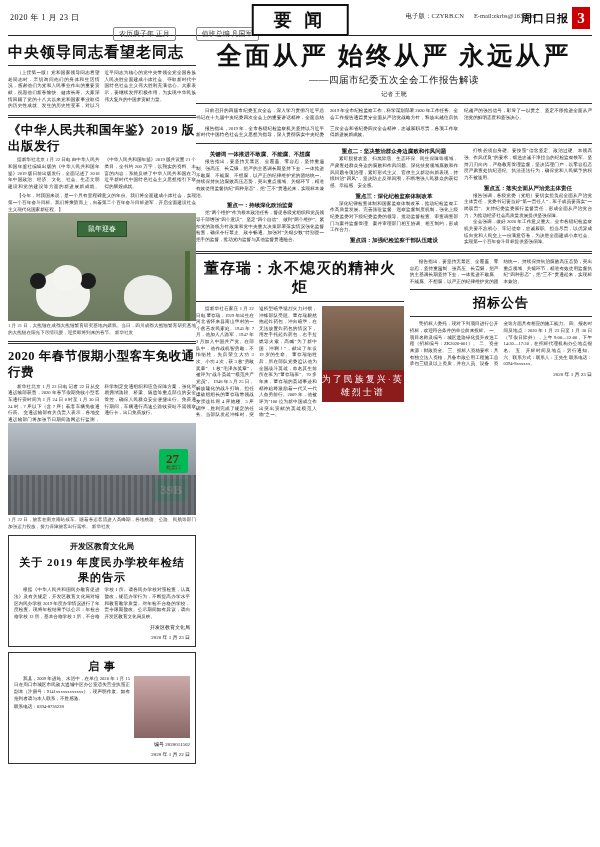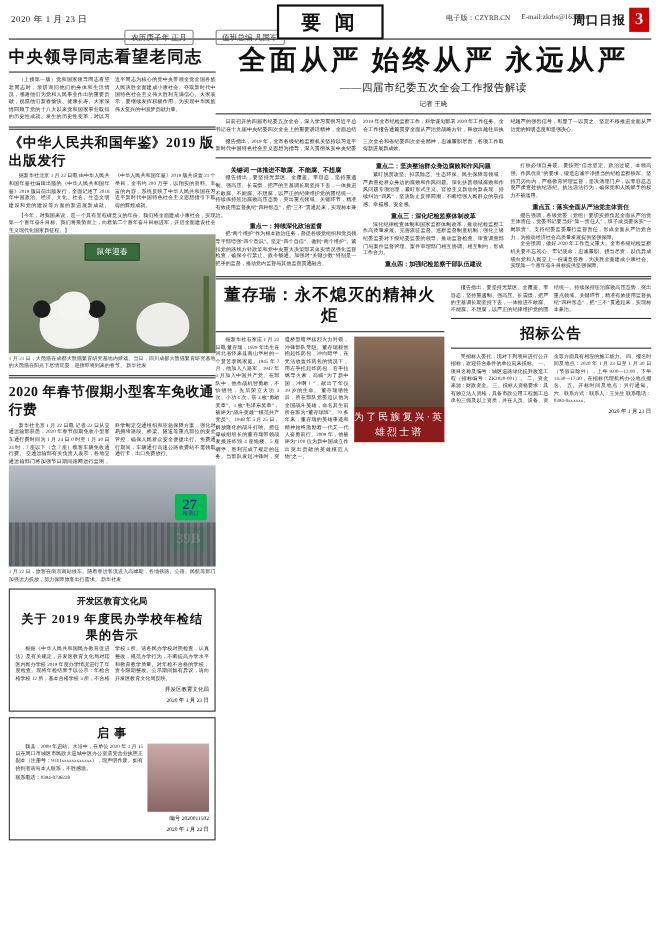--- a/index.html
+++ b/index.html
@@ -59,21 +59,21 @@
   .panda-body:before { content:""; position:absolute; left:-6px; top:2px; width:16px; height:16px;
     background:#1c1c1c; border-radius:50%; }
   .panda-body:after { content:""; position:absolute; right:-6px; top:2px; width:16px; height:16px;
     background:#1c1c1c; border-radius:50%; }
   .panda-head { position:absolute; left:44px; bottom:30px; width:30px; height:26px;
     background:#f4f4f0; border-radius:50%; }
   .panda2 { position:absolute; right:24px; bottom:6px; width:48px; height:40px;
     background:#ededea; border-radius:50% 50% 42% 42%; }
   .bamboo { position:absolute; right:6px; bottom:0; width:5px; height:70px; background:#4f6b3a; }
 
-  .station-num { position:absolute; right:8px; top:26px; background:#0b5; color:#4c1d95;
+  .station-num { position:absolute; right:8px; top:26px; background:#0b5; color:#7f1d1d;
     font-size:13px; font-weight:bold; padding:3px 7px; border-radius:2px; line-height:1; }
   .station-num small { display:block; font-size:5px; font-weight:normal; }
   .station-b { position:absolute; right:8px; bottom:14px; background:#0a5; color:#fff;
     font-size:13px; font-weight:bold; padding:3px 6px; }
   .crowd { position:absolute; left:0; right:0; bottom:0; height:40px;
     background:repeating-linear-gradient(90deg,#55595e 0 3px,#6b7075 3px 6px); opacity:.85; }
 
   
   .box { border:1px solid #333; padding:4px 5px; margin-top:5px; }
   .box-title { font-size:11px; font-weight:bold; text-align:center; letter-spacing:1px; margin:2px 0; }

